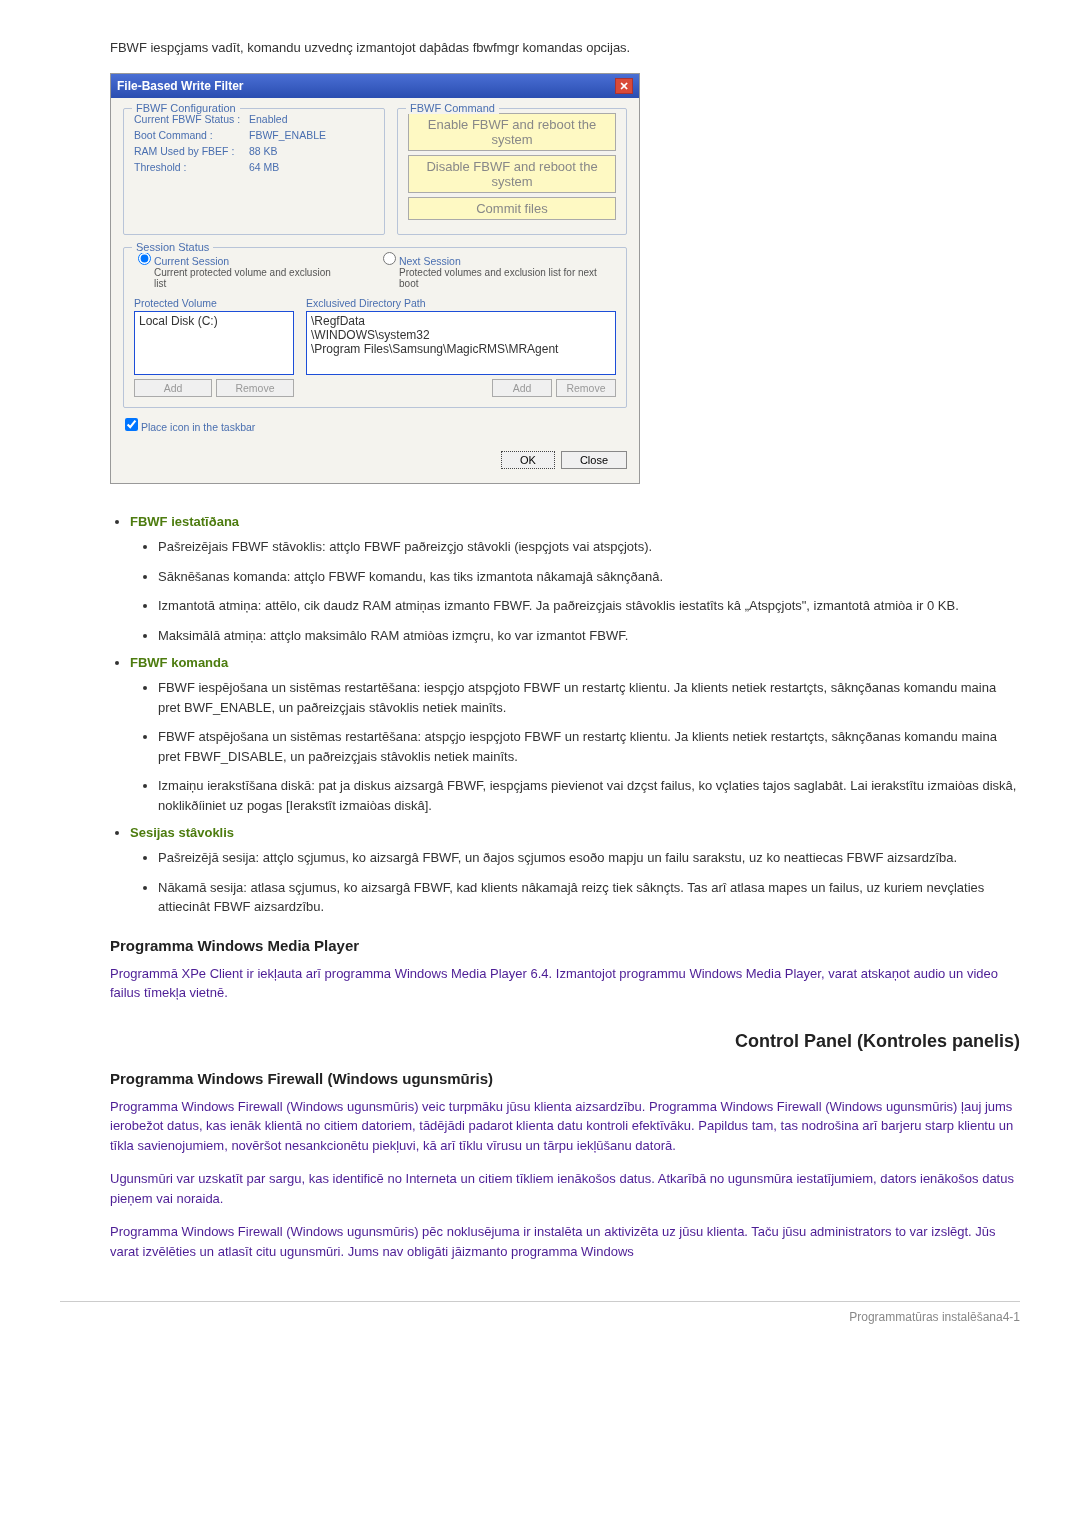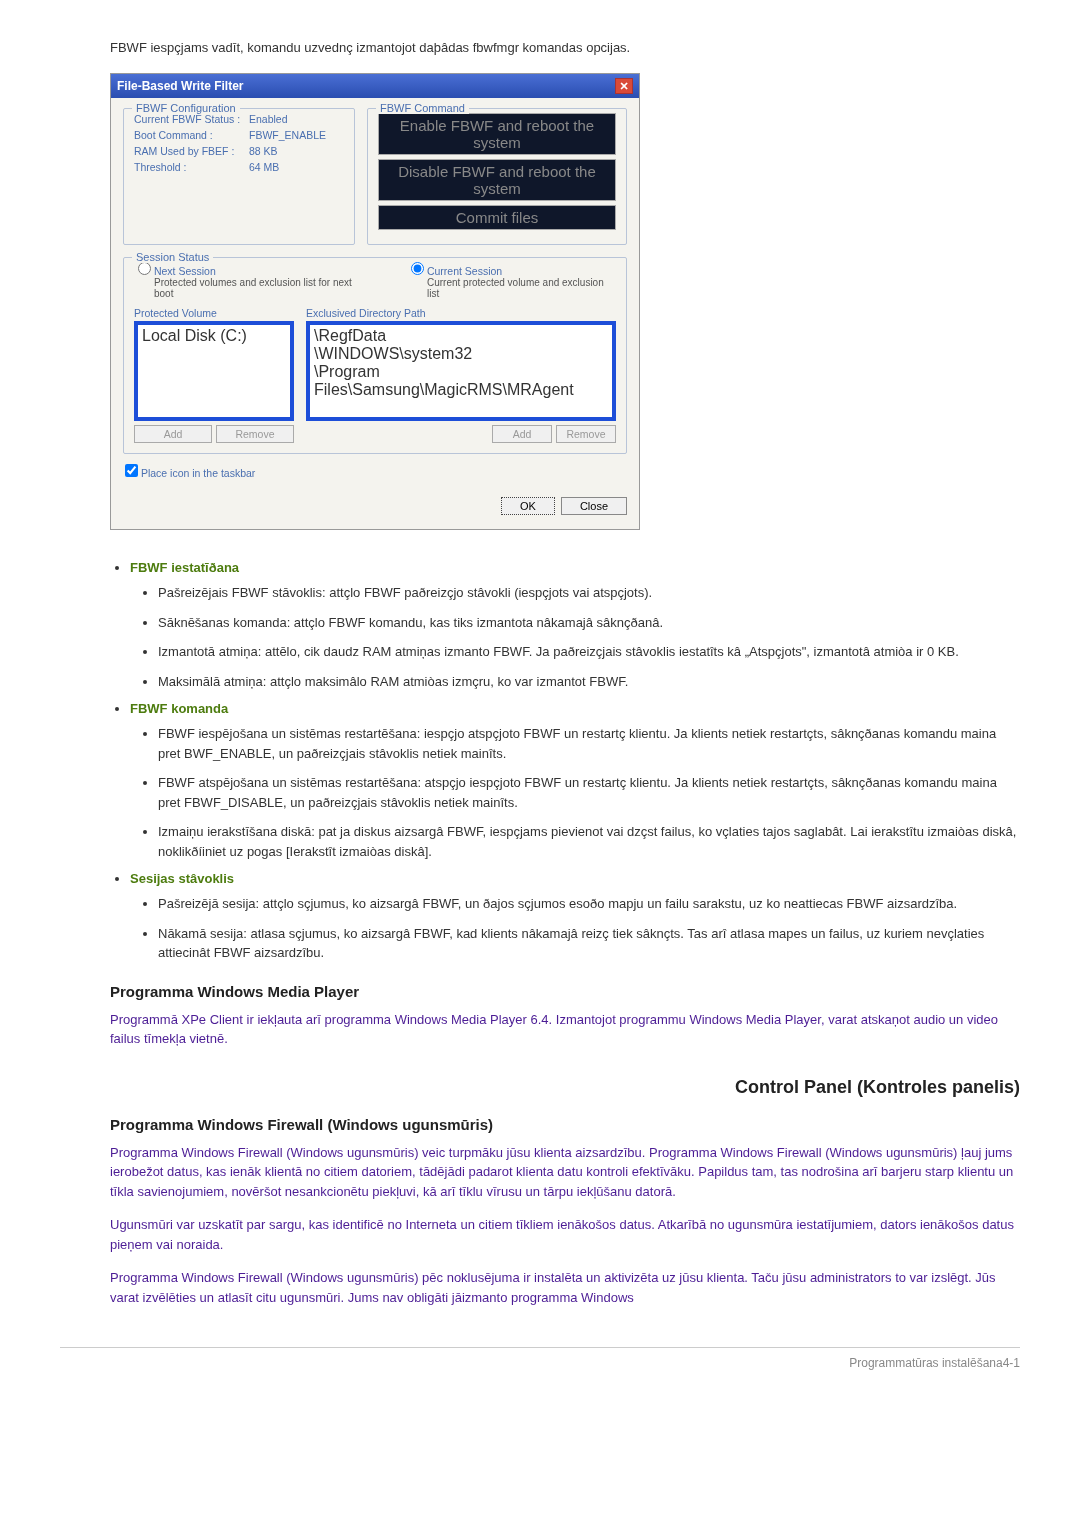--- a/index.html
+++ b/index.html
@@ -63,61 +63,61 @@
     .fieldset-legend {
       position: absolute;
       top: -7px;
       left: 8px;
       background: #f4f3ee;
       padding: 0 4px;
       color: #4a6fb0;
       font-size: 11px;
     }
     .config-box { flex: 1; }
-    .cmd-box { width: 260px; }
+    .cmd-box { width: 230px; }
     .config-row {
       display: flex;
       margin: 4px 0;
       font-size: 10.5px;
     }
     .config-label { width: 115px; color: #4a6fb0; }
     .config-value { color: #4a6fb0; }
     .win-btn {
       display: block;
       width: 100%;
-      background: #0f172a;
+      background: #fef9c3;
       border: 1px solid #aaa;
       padding: 3px 4px;
       margin: 4px 0;
-      font-size: 15px;
+      font-size: 13px;
       color: #888;
       text-align: center;
       cursor: pointer;
     }
     .session-box { margin-bottom: 10px; }
     .session-radios {
       display: flex;
       gap: 40px;
       margin: 4px 0 4px 4px;
     }
     .radio-group { font-size: 10.5px; color: #4a6fb0; }
     .radio-sub { font-size: 10px; color: #555; margin-left: 16px; }
     .session-lists {
       display: flex;
       gap: 12px;
       margin-top: 8px;
     }
     .list-col { flex: 1; }
     .list-label { font-size: 10.5px; color: #4a6fb0; margin-bottom: 2px; }
     .list-box {
-      border: 4px solid #1d4ed8;
+      border: 1px solid #1d4ed8;
       background: #fff;
-      height: 100px;
+      height: 64px;
       padding: 2px 4px;
-      font-size: 16px;
+      font-size: 12px;
       color: #333;
       overflow: hidden;
     }
     .btn-row { display: flex; gap: 4px; margin-top: 4px; }
     .small-btn {
       flex: 1;
       background: #f0f0f0;
       border: 1px solid #aaa;
       padding: 2px 4px;
       font-size: 10.5px;
@@ -226,31 +226,31 @@
         <button class="win-btn">Disable FBWF and reboot the system</button>
         <button class="win-btn">Commit files</button>
       </div>
     </div>
 
     <div class="fieldset session-box">
       <div class="fieldset-legend">Session Status</div>
       <div class="session-radios">
         <div>
           <div class="radio-group">
+            <input type="radio" checked="" style="">
+            <span>Current Session</span>
+          </div>
+          <div class="radio-sub">Current  protected volume and exclusion list</div>
+        </div>
+        <div>
+          <div class="radio-group">
             <input type="radio" style="">
             <span>Next Session</span>
           </div>
           <div class="radio-sub">Protected volumes and exclusion list for next boot</div>
-        </div>
-        <div>
-          <div class="radio-group">
-            <input type="radio" checked="" style="">
-            <span>Current Session</span>
-          </div>
-          <div class="radio-sub">Current  protected volume and exclusion list</div>
         </div>
       </div>
       <div class="session-lists">
         <div class="list-col" style="flex:0 0 160px">
           <div class="list-label">Protected Volume</div>
           <div class="list-box">
             <div>Local Disk (C:)</div>
           </div>
           <div class="btn-row">
             <button class="small-btn">Add</button>

